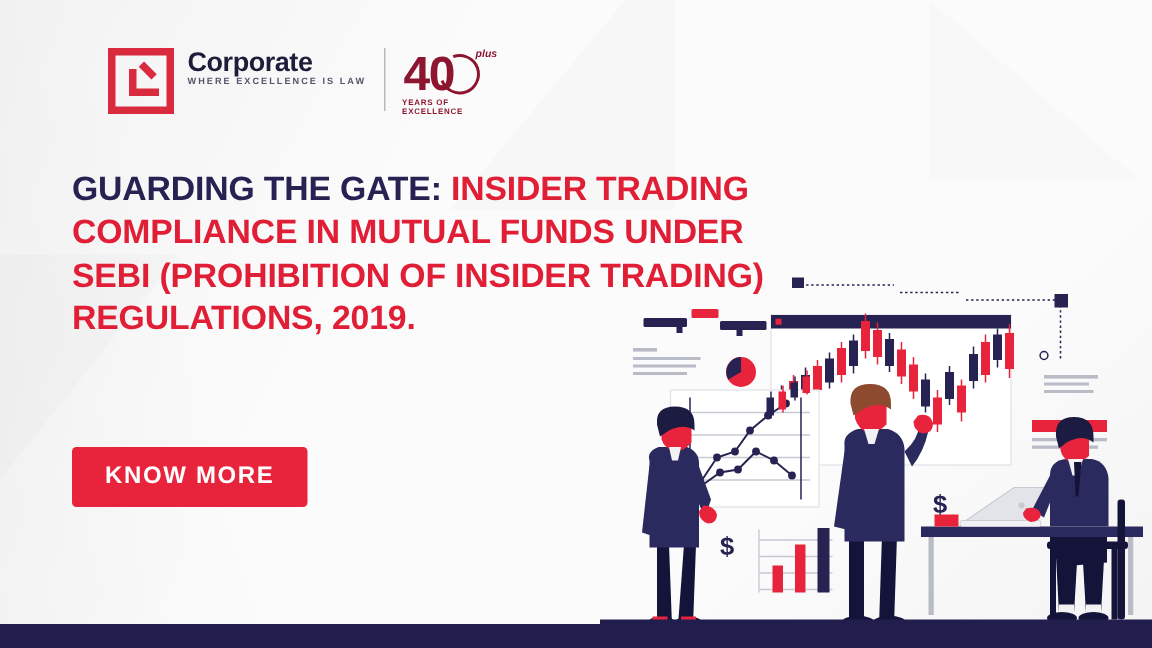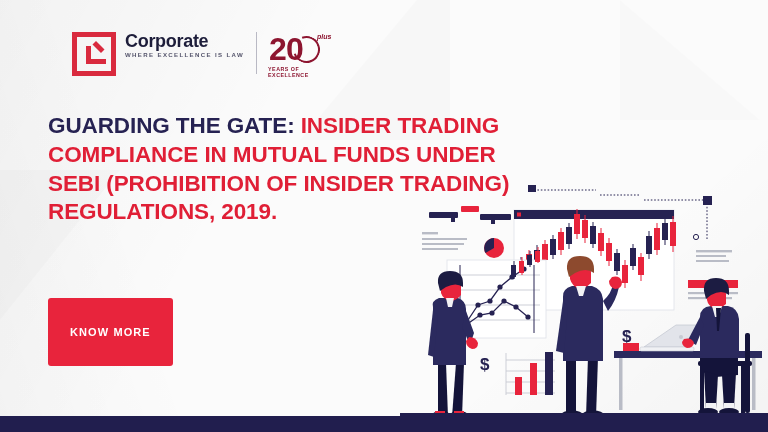--- a/index.html
+++ b/index.html
@@ -117,22 +117,22 @@
   .headline .navy { color: #262252; }
 
   
   .cta {
     position: absolute;
     left: 48px; top: 298px;
     background: #e8243c;
     color: #ffffff;
     border: none;
     border-radius: 3px;
-    padding: 28px 22px;
-    font-size: 11px;
+    padding: 11px 22px;
+    font-size: 16px;
     font-weight: bold;
     letter-spacing: 1.1px;
     font-family: "Liberation Sans", sans-serif;
     cursor: pointer;
     text-align: center;
   }
 
   
   .illus {
     position: absolute;
@@ -157,21 +157,21 @@
       <div class="g-arm-v"></div>
       <div class="g-arm-h"></div>
       <div class="g-arm-d"></div>
     </div>
     <div class="logo-text">
       <span class="logo-l1">Corporate</span>
       <span class="logo-tag">WHERE EXCELLENCE IS LAW</span>
     </div>
     <div class="logo-div"></div>
     <div class="anniv">
-      <span class="anniv-20">20</span>
+      <span class="anniv-20">40</span>
       <span class="anniv-swirl"></span>
       <span class="anniv-plus">plus</span>
       <span class="anniv-sub">YEARS OF EXCELLENCE</span>
     </div>
   </div>
 
   <h1 class="headline"><span class="navy">GUARDING THE GATE: </span><span>INSIDER TRADING COMPLIANCE IN MUTUAL FUNDS UNDER SEBI (PROHIBITION OF INSIDER TRADING) REGULATIONS, 2019.</span></h1>
 
   <button class="cta">KNOW MORE</button>
 

